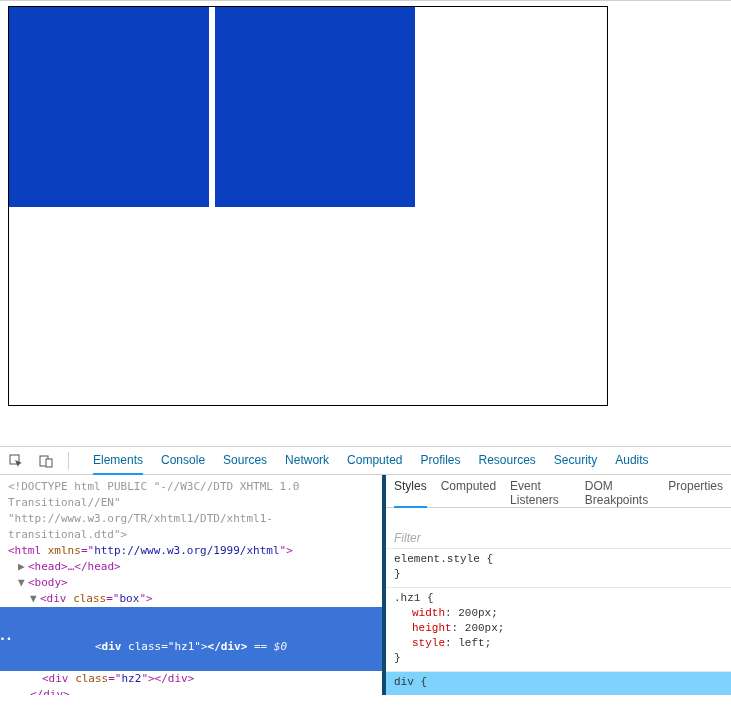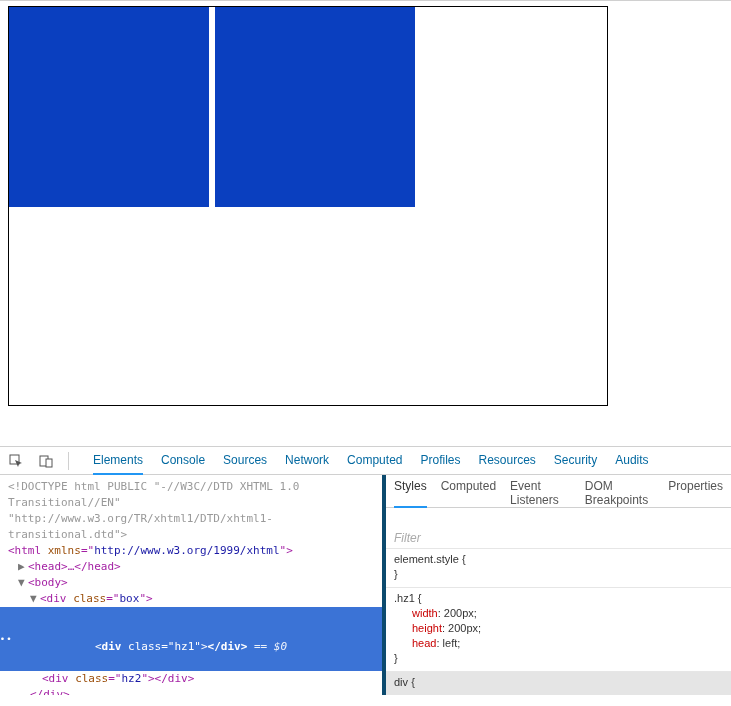--- a/index.html
+++ b/index.html
@@ -104,28 +104,28 @@
   .styles-tab { cursor: default; }
   .styles-tab.active { color: #333; border-bottom: 2px solid #2196f3; padding-bottom: 4px; margin-bottom: -1px; }
   .filter-row {
     border-bottom: 1px solid #e6e6e6;
     padding: 3px 8px;
     color: #aaa;
     font-style: italic;
     margin-top: 20px;
   }
   .rules {
-    font-family: Liberation Sans, sans-serif;
+    font-family: Liberation Mono, monospace;
     font-size: 11px;
     line-height: 15px;
     flex: 1;
     overflow: auto;
   }
   .rule { padding: 3px 8px 5px 8px; border-bottom: 1px solid #e6e6e6; }
-  .rule.ua { background: #e5e5e5; }
+  .rule.ua { background: #7dd3fc; }
   .selector { color: #333; }
   .brace { color: #333; }
   .prop { padding-left: 18px; }
   .prop-name { color: #c80000; }
   .prop-val { color: #333; }
   .swatch {
     display: inline-block; width: 10px; height: 10px;
     border: 1px solid #888; vertical-align: -1px;
     margin: 0 2px;
   }
@@ -200,21 +200,21 @@
       <div class="filter-row">Filter</div>
       <div class="rules">
         <div class="rule">
           <div><span class="selector">element.style</span> <span class="brace">{</span></div>
           <div><span class="brace">}</span></div>
         </div>
         <div class="rule">
           <div><span class="selector">.hz1</span> <span class="brace">{</span></div>
           <div class="prop"><span class="prop-name">width</span>: <span class="prop-val">200px</span>;</div>
           <div class="prop"><span class="prop-name">height</span>: <span class="prop-val">200px</span>;</div>
-          <div class="prop"><span class="prop-name">head</span>: <span class="prop-val">left</span>;</div>
+          <div class="prop"><span class="prop-name">style</span>: <span class="prop-val">left</span>;</div>
           <div><span class="brace">}</span></div>
         </div>
         <div class="rule ua">
           <div><span class="selector">div</span> <span class="brace">{</span></div>
 
         </div>
       </div>
     </div>
   </div>
 </div>

